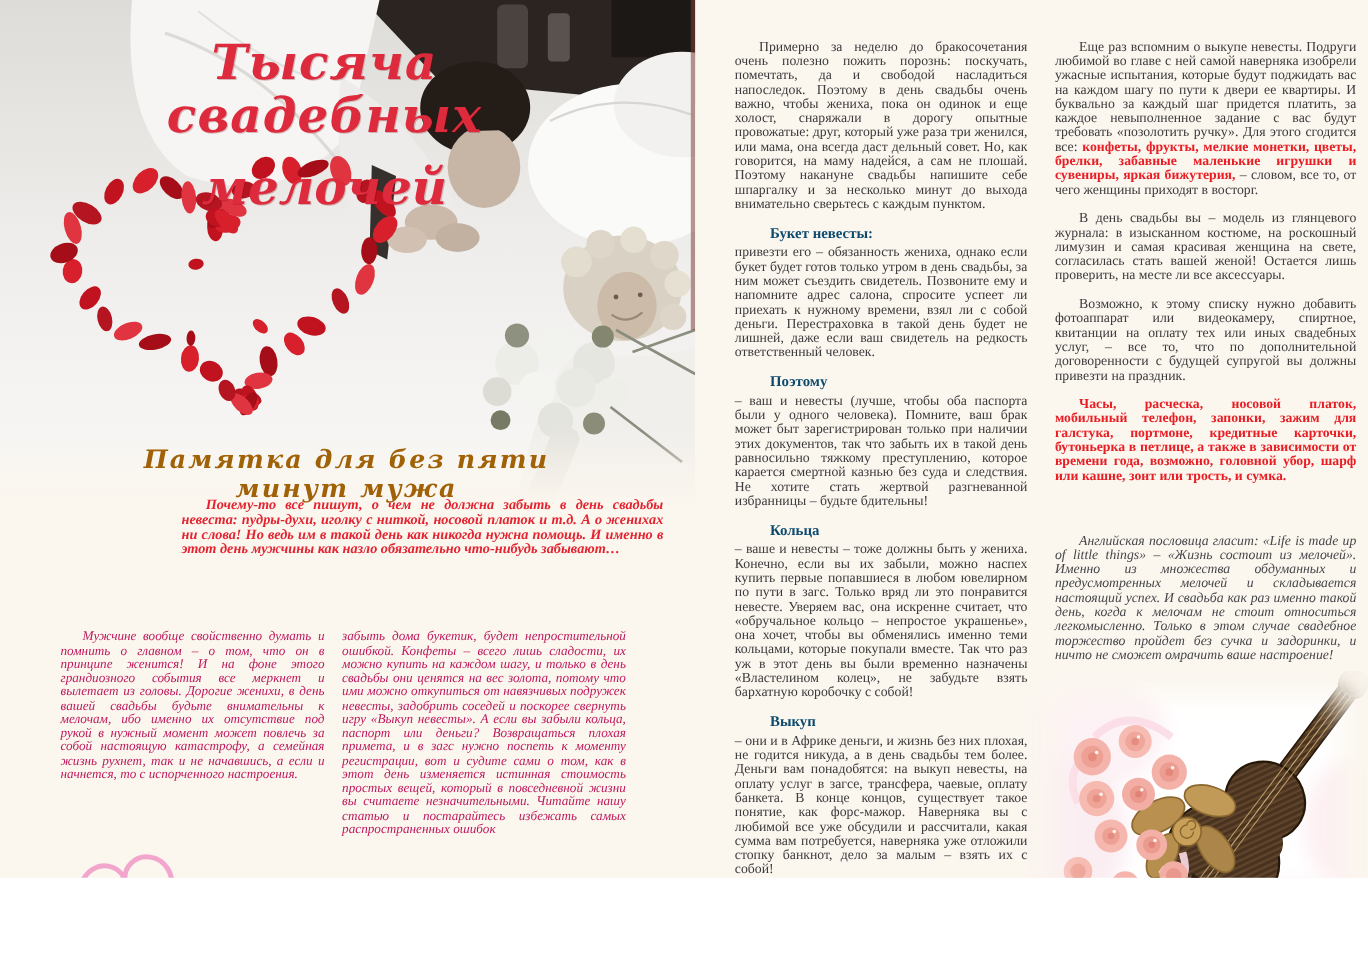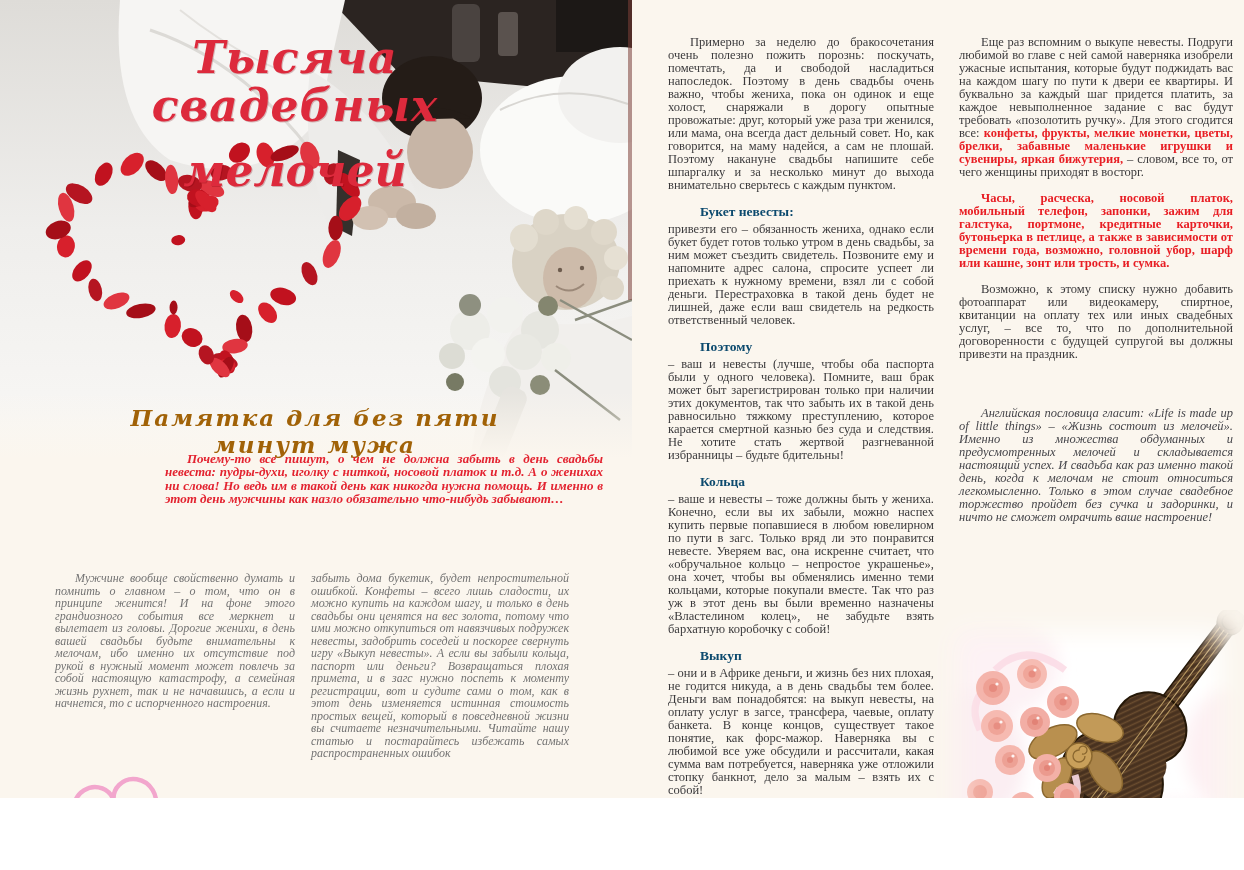--- a/index.html
+++ b/index.html
@@ -16,21 +16,21 @@
   .title-l1{font-size:44px;line-height:48px;letter-spacing:1px;}
   .title-l2{font-size:44px;line-height:46px;margin-top:18px;}
   .subtitle{position:absolute;left:85px;top:404px;width:460px;text-align:center;z-index:5;
     font-family:"DejaVu Serif",serif;font-style:italic;font-weight:bold;font-size:23px;
     letter-spacing:2px;color:#a16207;}
   .intro{position:absolute;left:165px;top:452px;width:438px;z-index:5;
     font-style:italic;font-weight:bold;font-size:13px;line-height:13.4px;color:#e32330;
     text-align:justify;}
   .intro p{margin:0;text-indent:22px;}
   .lcol{position:absolute;top:572px;font-style:italic;font-size:12px;line-height:12.5px;
-    color:#737373;text-align:justify;}
+    color:#be185d;text-align:justify;}
   .lcol1{left:55px;width:240px;}
   .lcol2{left:311px;width:258px;}
   .lcol p{margin:0;text-indent:20px;}
   .hearts-badge{position:absolute;left:18px;top:776px;width:200px;height:94px;}
   .divider-left{position:absolute;left:196px;top:826px;width:436px;height:3px;background:#ef9cc8;}
 
   
   .rcol{position:absolute;font-size:12.5px;line-height:13px;color:#3b3a3c;text-align:justify;}
   .rcol1{left:668px;top:36px;width:266px;}
   .rcol2{left:959px;top:36px;width:274px;}
@@ -214,22 +214,23 @@
       <div class="h-red">Поэтому</div>
       <p>– ваш и невесты (лучше, чтобы оба паспорта были у одного человека). Помните, ваш брак может быт зарегистрирован только при наличии этих документов, так что забыть их в такой день равносильно тяжкому преступлению, которое карается смертной казнью без суда и следствия. Не хотите стать жертвой разгневанной избранницы – будьте бдительны!</p>
       <div class="h-red">Кольца</div>
       <p>– ваше и невесты – тоже должны быть у жениха. Конечно, если вы их забыли, можно наспех купить первые попавшиеся в любом ювелирном по пути в загс. Только вряд ли это понравится невесте. Уверяем вас, она искренне считает, что «обручальное кольцо – непростое украшенье», она хочет, чтобы вы обменялись именно теми кольцами, которые покупали вместе. Так что раз уж в этот день вы были временно назначены «Властелином колец», не забудьте взять бархатную коробочку с собой!</p>
       <div class="h-red">Выкуп</div>
       <p>– они и в Африке деньги, и жизнь без них плохая, не годится никуда, а в день свадьбы тем более. Деньги вам понадобятся: на выкуп невесты, на оплату услуг в загсе, трансфера, чаевые, оплату банкета. В конце концов, существует такое понятие, как форс-мажор. Наверняка вы с любимой все уже обсудили и рассчитали, какая сумма вам потребуется, наверняка уже отложили стопку банкнот, дело за малым – взять их с собой!</p>
     </div>
 
     <div class="rcol rcol2">
       <p class="ind"><span>Еще раз вспомним о выкупе невесты. Подруги любимой во главе с ней самой наверняка изобрели ужасные испытания, которые будут поджидать вас на каждом шагу по пути к двери ее квартиры. И буквально за каждый шаг придется платить, за каждое невыполненное задание с вас будут требовать «позолотить ручку». Для этого сгодится все: </span><span class="red-b">конфеты, фрукты, мелкие монетки, цветы, брелки, забавные маленькие игрушки и сувениры, яркая бижутерия,</span><span> – словом, все то, от чего женщины приходят в восторг.</span></p>
+      <p class="ind sp">В день свадьбы вы – модель из глянцевого журнала: в изысканном костюме, на роскошный лимузин и самая красивая женщина на свете, согласилась стать вашей женой! Остается лишь проверить, на месте ли все аксессуары.</p>
+      <p class="ind sp big-gap">Возможно, к этому списку нужно добавить фотоаппарат или видеокамеру, спиртное, квитанции на оплату тех или иных свадебных услуг, – все то, что по дополнительной договоренности с будущей супругой вы должны привезти на праздник.</p>
       <p class="ind sp p-redblock big-gap">Часы, расческа, носовой платок, мобильный телефон, запонки, зажим для галстука, портмоне, кредитные карточки, бутоньерка в петлице, а также в зависимости от времени года, возможно, головной убор, шарф или кашне, зонт или трость, и сумка.</p>
-      <p class="ind sp big-gap">Возможно, к этому списку нужно добавить фотоаппарат или видеокамеру, спиртное, квитанции на оплату тех или иных свадебных услуг, – все то, что по дополнительной договоренности с будущей супругой вы должны привезти на праздник.</p>
       <p class="ind sp p-italic big-gap" style="margin-top:46px">Английская пословица гласит: «Life is made up of little things» – «Жизнь состоит из мелочей». Именно из множества обдуманных и предусмотренных мелочей и складывается настоящий успех. И свадьба как раз именно такой день, когда к мелочам не стоит относиться легкомысленно. Только в этом случае свадебное торжество пройдет без сучка и задоринки, и ничто не сможет омрачить ваше настроение!</p>
     </div>
 
     <div class="divider-right"></div>
 
     <div class="violin-photo">
       <svg width="309" height="260" viewBox="0 0 309 260">
         <defs>
           <pattern id="corr" patternUnits="userSpaceOnUse" width="5" height="5" patternTransform="rotate(28)">
             <rect width="5" height="5" fill="#523924"></rect>

